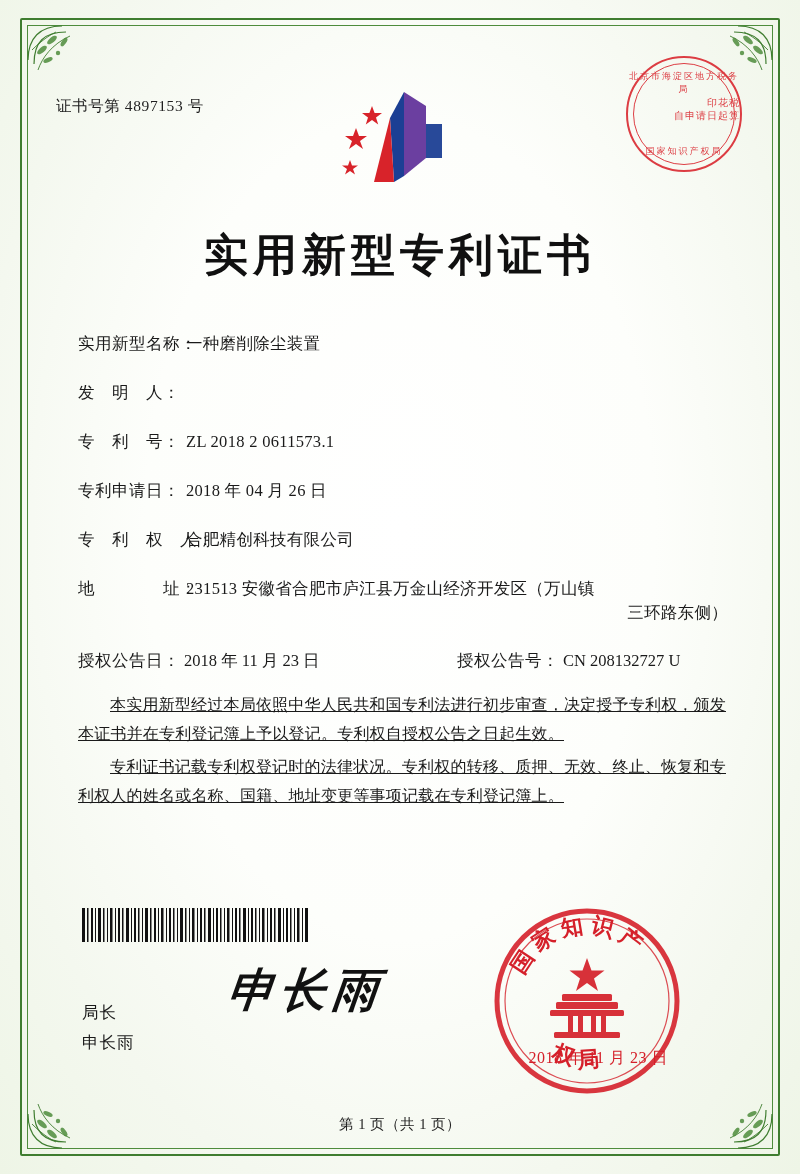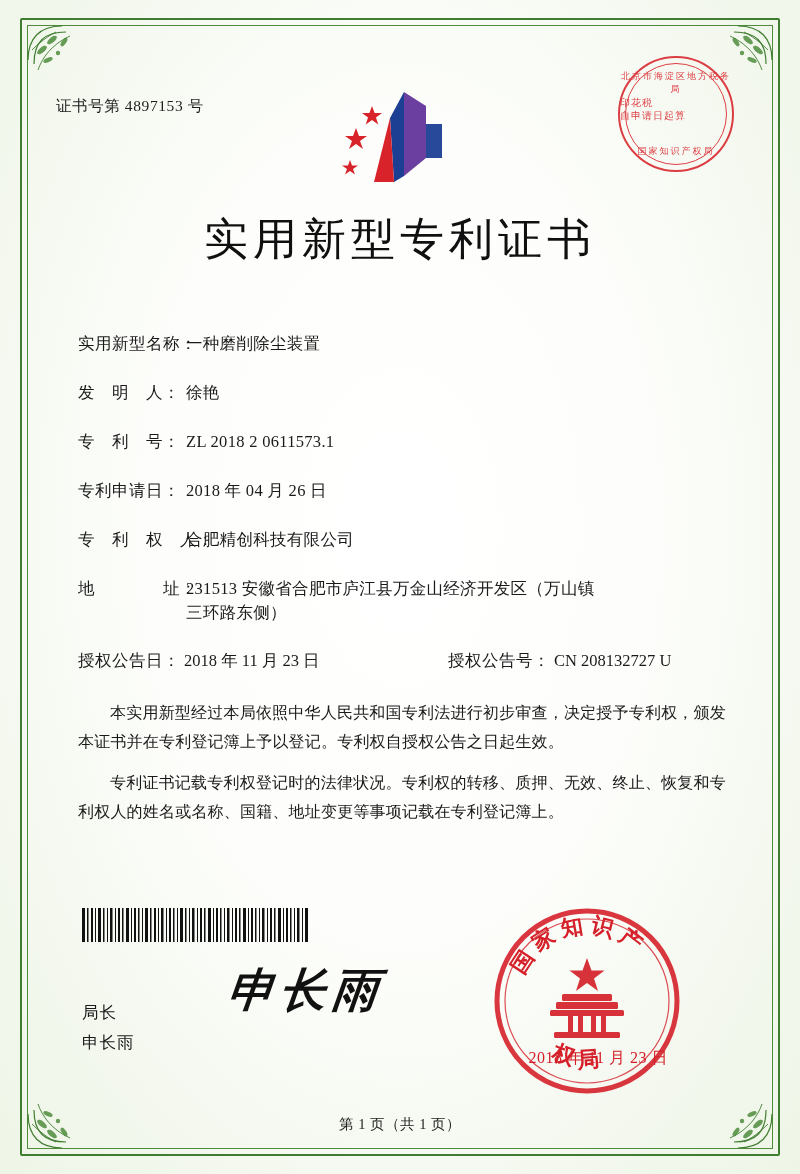--- a/index.html
+++ b/index.html
@@ -67,21 +67,21 @@
   .logo {
     position: absolute;
     left: 330px;
     top: 84px;
     width: 130px;
     height: 108px;
   }
 
   .stamp-tax {
     position: absolute;
-    right: 66px;
+    right: 58px;
     top: 56px;
     width: 112px;
     height: 112px;
     border: 2.2px solid #d9232b;
     border-radius: 50%;
     color: #d9232b;
     opacity: .88;
   }
   .stamp-tax .ring {
     position: absolute;
@@ -97,34 +97,34 @@
     font-size: 9px;
     letter-spacing: 2px;
     font-family: "Liberation Serif", serif;
   }
   .stamp-tax .arc-top { top: 12px; }
   .stamp-tax .arc-bottom { bottom: 12px; }
   .stamp-tax .mid {
     position: absolute;
     left: 0; right: 0;
     top: 38px;
-    text-align: left;
+    text-align: right;
     font-size: 10px;
     line-height: 13px;
     letter-spacing: 1px;
   }
 
   
   .doc-title {
     position: absolute;
     left: 0; right: 0;
-    top: 210px;
+    top: 226px;
     text-align: center;
     font-size: 44px;
-    font-weight: normal;
+    font-weight: bold;
     letter-spacing: 5px;
     font-family: "DejaVu Serif", serif;
     color: #101010;
   }
 
   
   .fields {
     position: absolute;
     left: 78px;
     top: 332px;
@@ -140,45 +140,47 @@
   .field .lbl {
     width: 108px;
     flex: 0 0 108px;
     white-space: pre;
     letter-spacing: 0.5px;
   }
   .field .val {
     flex: 1;
     letter-spacing: 0.3px;
   }
-  .field .val .l2 { display: block; }
+  .field .val .l2 { display: block; text-align: right; }
   .field-row2 {
     display: flex;
     margin-bottom: 36px;
     font-size: 16.5px;
+    gap: 9px;
   }
   .field-row2 .seg { display: flex; }
   .field-row2 .seg.left { width: 370px; }
   .field-row2 .lbl { white-space: pre; letter-spacing: 0.5px; }
   .field-row2 .val { margin-left: 4px; }
 
   
   .body-text {
     position: absolute;
     left: 78px;
     top: 686px;
     width: 648px;
     font-size: 16px;
     line-height: 29px;
     text-align: justify;
     letter-spacing: 0.2px;
   }
   .body-text p {
-    margin: 12px 0 2px 0;
+    margin: 4px 0 2px 0;
     text-indent: 2em;
+    text-decoration: underline;
   }
 
   
   .barcode {
     position: absolute;
     left: 82px;
     top: 908px;
     width: 230px;
     height: 34px;
   }
@@ -339,21 +341,20 @@
 
   <div class="doc-title">实用新型专利证书</div>
 
   <div class="fields">
     <div class="field">
       <span class="lbl">实用新型名称：</span>
       <span class="val">一种磨削除尘装置</span>
     </div>
     <div class="field">
       <span class="lbl">发　明　人：</span>
-      <span class="val">徐艳</span>
     </div>
     <div class="field">
       <span class="lbl">专　利　号：</span>
       <span class="val">ZL 2018 2 0611573.1</span>
     </div>
     <div class="field">
       <span class="lbl">专利申请日：</span>
       <span class="val">2018 年 04 月 26 日</span>
     </div>
     <div class="field">

